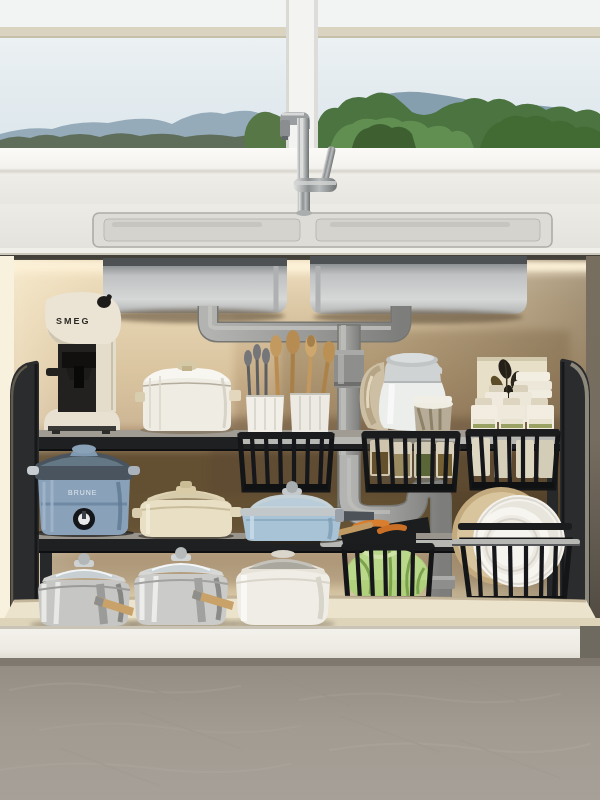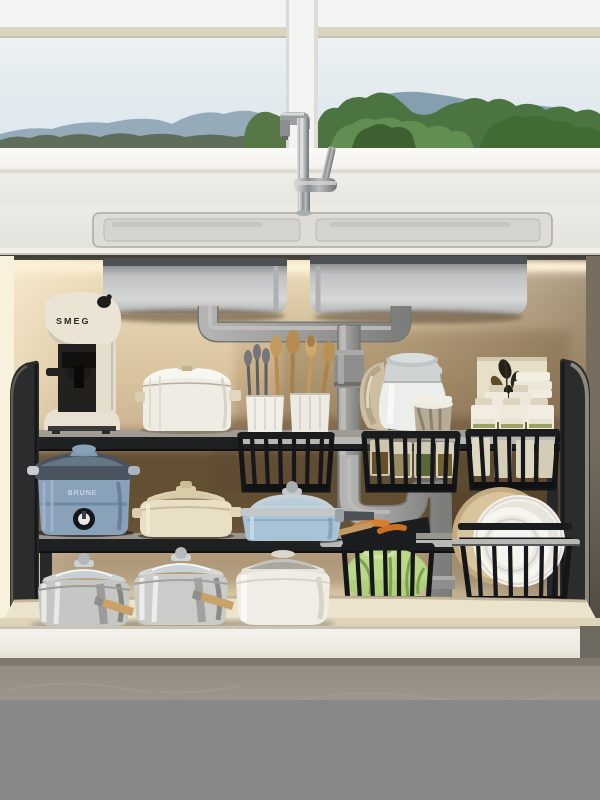--- a/index.html
+++ b/index.html
@@ -1,16 +1,16 @@
 <!DOCTYPE html>
 <html><head>
 <meta charset="utf-8">
 <style>
   html,body{margin:0;padding:0;background:#888;}
-  #scene{position:relative;width:600px;height:700px;overflow:hidden;font-family:"Liberation Sans",sans-serif;}
+  #scene{position:relative;width:600px;height:800px;overflow:hidden;font-family:"Liberation Sans",sans-serif;}
   svg{display:block;}
 </style>
 </head>
 <body>
 <div id="scene">
 <svg width="600" height="800" viewBox="0 0 600 800" xmlns="http://www.w3.org/2000/svg">
 <defs>
   <linearGradient id="skyG" x1="0" y1="0" x2="0" y2="1">
     <stop offset="0" stop-color="#f2f5f5"></stop>
           <stop offset="0.6" stop-color="#e3ebef"></stop>

